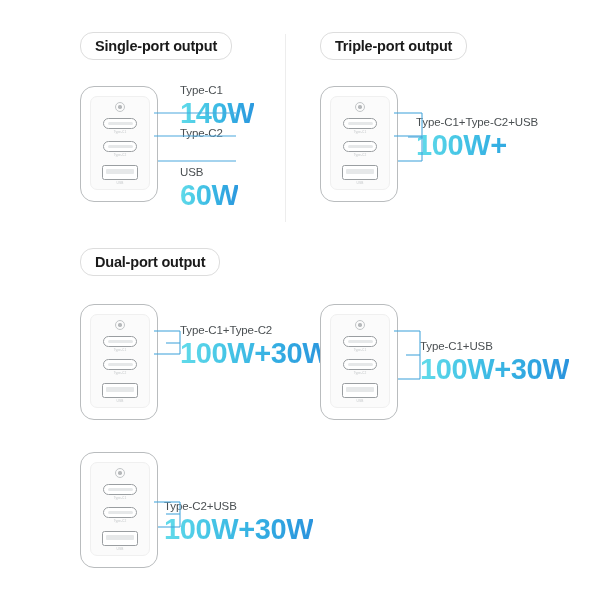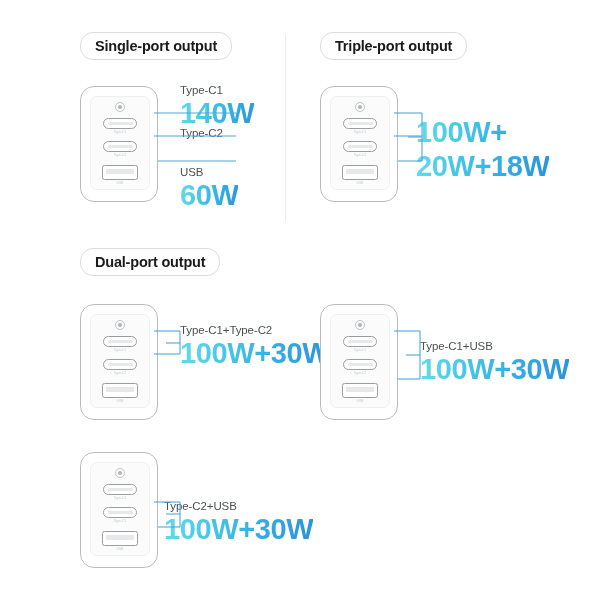--- a/index.html
+++ b/index.html
@@ -233,22 +233,22 @@
       <div class="port port-c" style="top:21px;"></div>
       <div class="port-label" style="top:33px;">Type-C1</div>
       <div class="port port-c" style="top:44px;"></div>
       <div class="port-label" style="top:56px;">Type-C2</div>
       <div class="port port-a" style="top:68px;"></div>
       <div class="port-label" style="top:84px;">USB</div>
     </div>
   </div>
 
   <div class="callout" style="left:408px; top:116px;">
+    <div class="callout-title">Type-C1+Type-C2+USB</div>
     <div class="callout-value two-line">100W+</div>
-    <div class="callout-value two-line wide">20W+18W</div>
   </div>
 
   <div class="charger" style="left:72px; top:304px;">
     <div class="charger-inner">
       <div class="logo-badge">
         <div class="ring"></div>
           <div class="dot"></div>
       </div>
       <div class="port port-c" style="top:21px;"></div>
       <div class="port-label" style="top:33px;">Type-C1</div>

